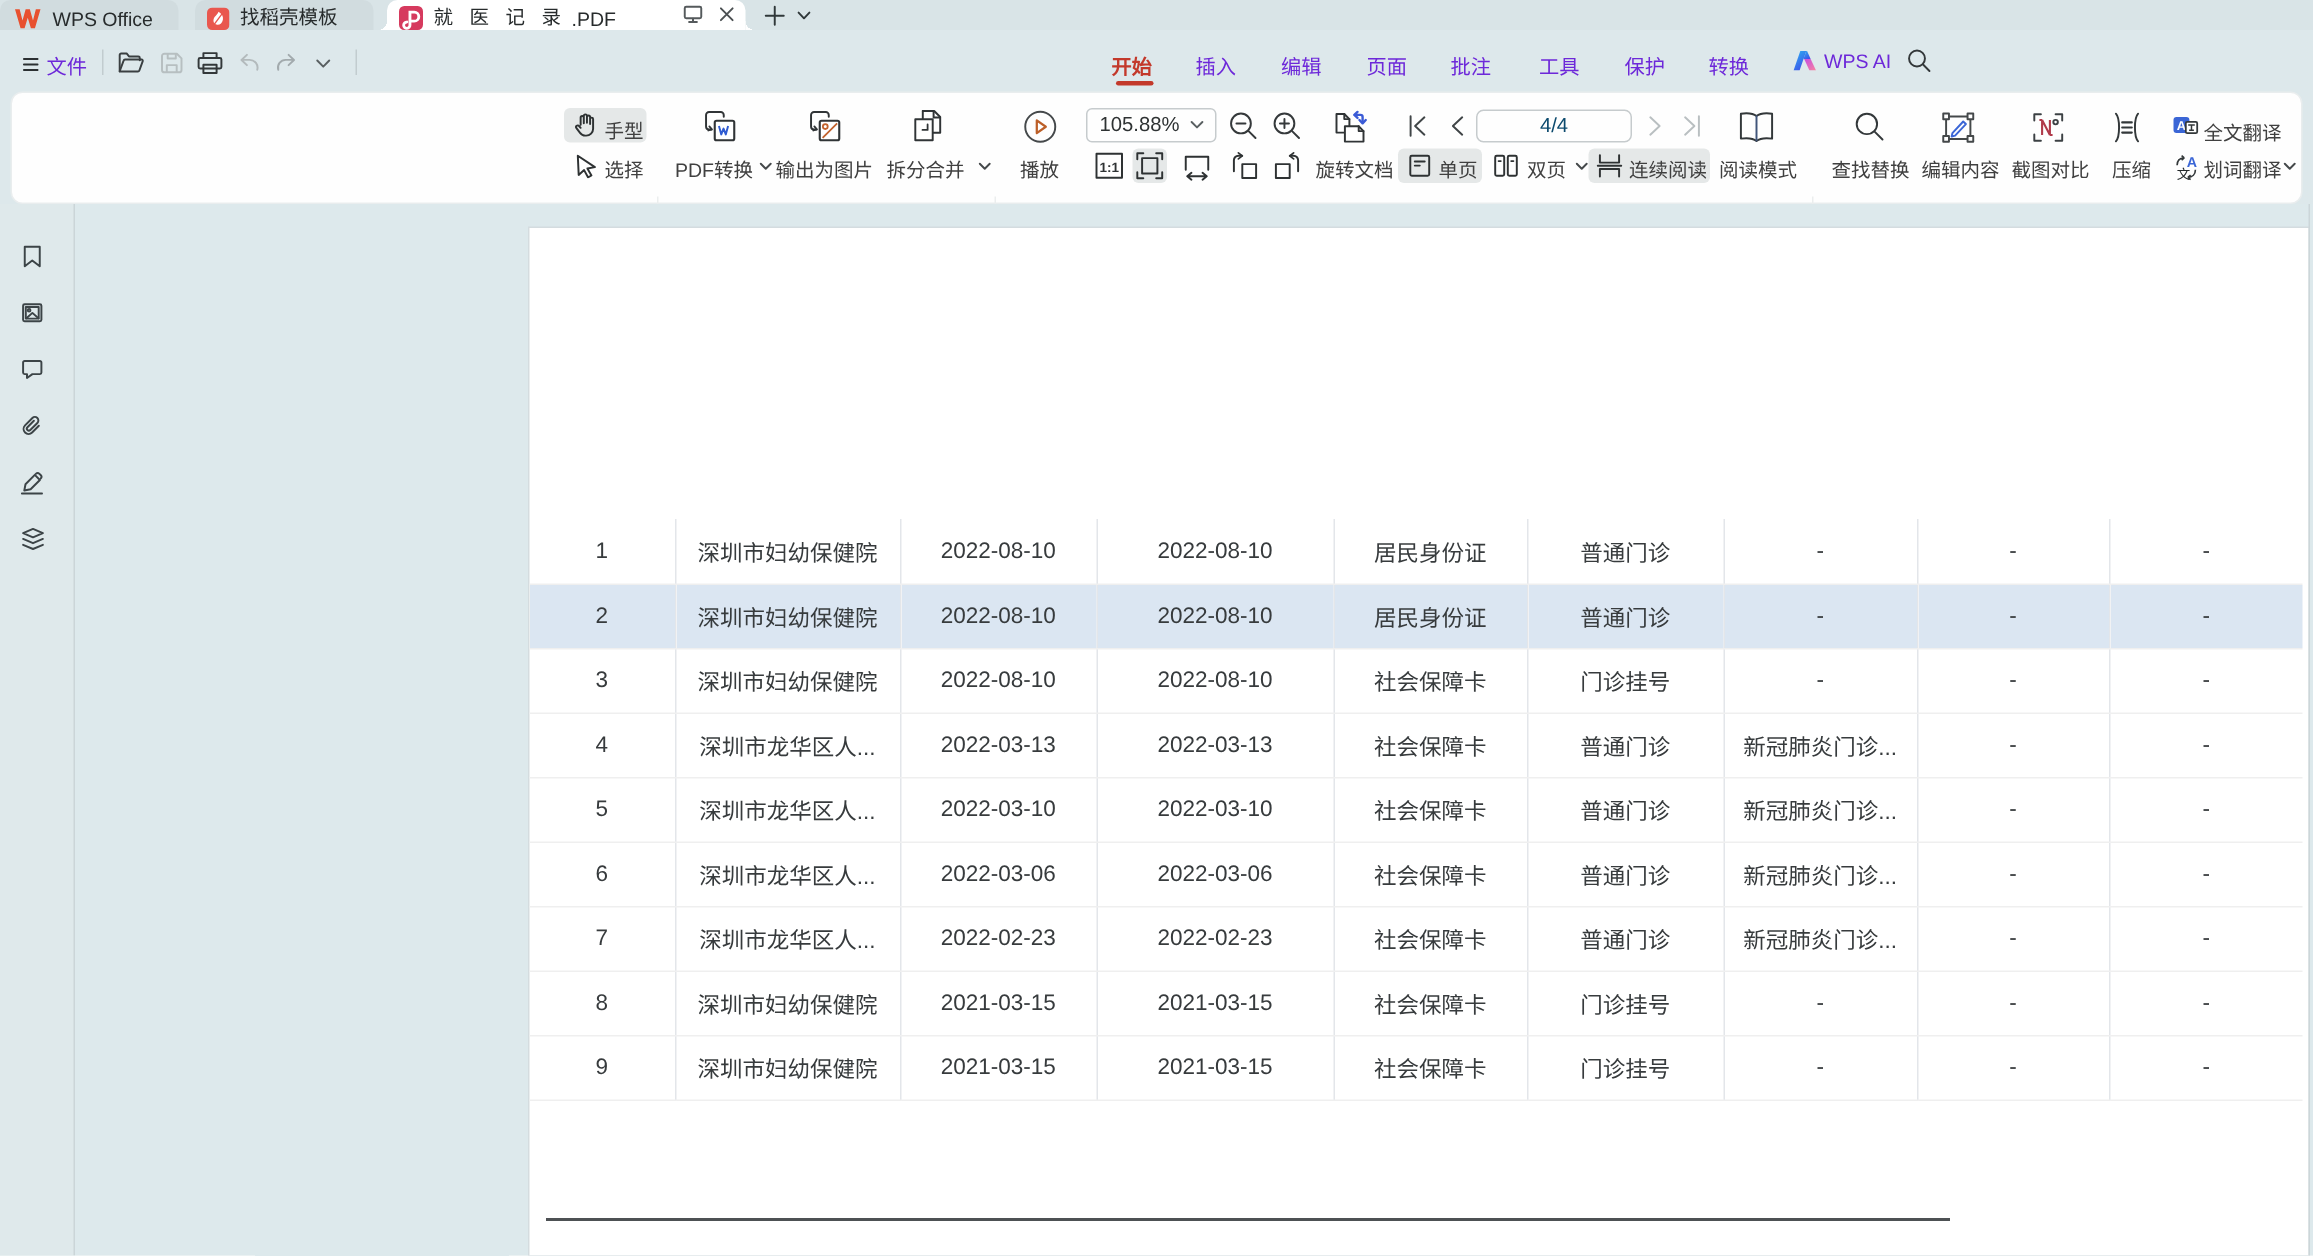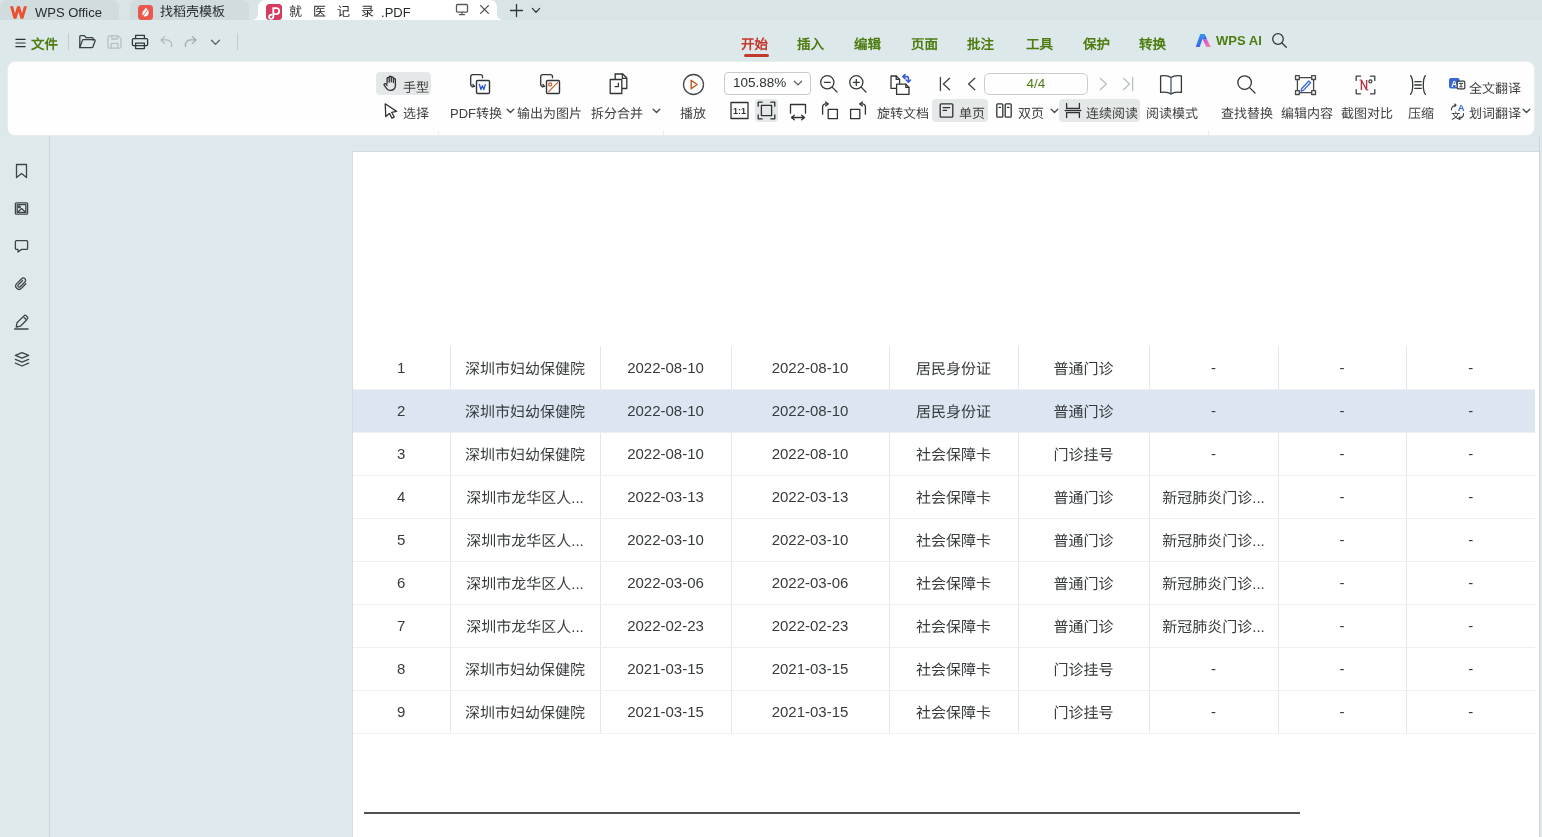--- a/index.html
+++ b/index.html
@@ -6,21 +6,21 @@
  font-family:"Liberation Sans",sans-serif;background:#dde8eb;color:#2b2f30;}
 .abs{position:absolute;}
 svg{display:block;}
 .ic{fill:none;stroke-width:1.3;stroke-linecap:round;stroke-linejoin:round;}
 
 #tabbar{position:absolute;left:0;top:0;width:1542px;height:20px;background:#d9e4e7;}
 .tab{position:absolute;top:0;height:20px;border-radius:7px 7px 0 0;display:flex;align-items:flex-end;font-size:13px;color:#272b2c;}
 #tab1,#tab2{background:#d1dcdf;}
 #tab3{background:#ffffff;}
 #menubar{position:absolute;left:0;top:20px;width:1542px;height:41px;background:#dde8eb;}
-.mitem{position:absolute;top:13px;font-size:13.5px;color:#4d7c0f;font-weight:bold;}
+.mitem{position:absolute;top:13px;font-size:13.5px;color:#6d28d9;}
 .msep{position:absolute;width:1px;background:#c2cccf;}
 
 #card{position:absolute;left:7px;top:61px;width:1528px;height:75px;background:#fefefe;border:1px solid #e9edee;border-radius:8px;box-sizing:border-box;}
 .tbtxt{position:absolute;font-size:13px;color:#404040;white-space:nowrap;top:42px;}
 .tgray{position:absolute;background:#e5e8e8;border-radius:4px;}
 .tsep{position:absolute;width:1px;top:70px;height:56px;background:#ebeeee;}
 
 #content{position:absolute;left:0;top:136px;width:1542px;height:701px;background:#dde9ec;}
 #sidebar{position:absolute;left:0;top:0;width:50px;height:701px;background:#dfe9eb;border-right:1px solid #cbd5d8;box-sizing:border-box;}
 #page{position:absolute;left:353px;top:16px;width:1186px;height:685px;background:#ffffff;box-shadow:0 0 0 1px #d4dcdf;}
@@ -279,21 +279,21 @@
     </svg>
 
  <svg class="abs" style="left:938px;top:15px" width="14" height="16" viewBox="0 0 14 16">
       <g class="ic" stroke="#404547" stroke-width="1.5">
         <path d="M2.4 1.5 V14.5 M11.6 2.2 L5.4 8 L11.6 13.8"></path>
       </g>
     </svg>
  <svg class="abs" style="left:966px;top:15px" width="11" height="16" viewBox="0 0 11 16">
       <path d="M8.8 2.2 L2.6 8 L8.8 13.8" class="ic" stroke="#404547" stroke-width="1.5"></path>
     </svg>
- <div class="abs" style="left:984px;top:12px;width:104px;height:22px;border:1px solid #c6cbcd;border-radius:5px;box-sizing:border-box;text-align:center;font-size:13.5px;color:#4d7c0f;line-height:20px;">4/4</div>
+ <div class="abs" style="left:984px;top:12px;width:104px;height:22px;border:1px solid #c6cbcd;border-radius:5px;box-sizing:border-box;text-align:center;font-size:13.5px;color:#0c4a6e;line-height:20px;">4/4</div>
  <svg class="abs" style="left:1098px;top:15px" width="11" height="16" viewBox="0 0 11 16">
       <path d="M2.2 2.2 L8.4 8 L2.2 13.8" class="ic" stroke="#b9bfc1" stroke-width="1.5"></path>
     </svg>
  <svg class="abs" style="left:1121px;top:15px" width="14" height="16" viewBox="0 0 14 16">
       <g class="ic" stroke="#b9bfc1" stroke-width="1.5">
         <path d="M2.4 2.2 L8.6 8 L2.4 13.8 M11.6 1.5 V14.5"></path>
       </g>
     </svg>
  <svg class="abs" style="left:1158px;top:13px" width="26" height="22" viewBox="0 0 26 22">
       <g class="ic" stroke="#33383a" stroke-width="1.5">

